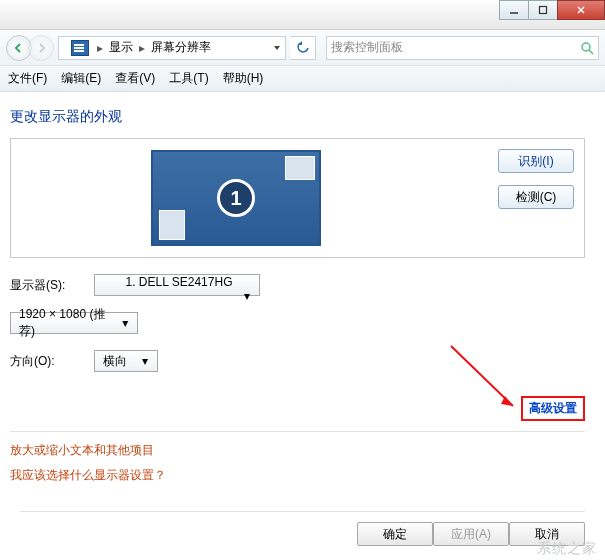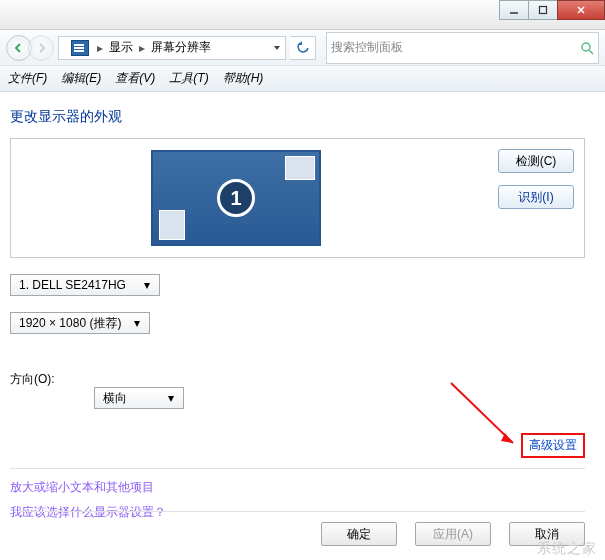--- a/index.html
+++ b/index.html
@@ -15,54 +15,54 @@
 .nav-circle { width:26px; height:26px; border-radius:50%; border:1px solid #c0cbd4; background:radial-gradient(#fff,#e6edf2); display:flex; align-items:center; justify-content:center; }
 .nav-circle.disabled { opacity:0.5; }
 .nav-circle + .nav-circle { margin-left:-4px; }
 .crumb-icon { width:18px; height:16px; background:#2a6bb0; display:inline-block; margin:0 6px 0 8px; border:1px solid #1a4a7a; position:relative;}
 .crumb-icon::after{content:"";position:absolute;left:2px;top:3px;width:10px;height:2px;background:#fff;box-shadow:0 3px 0 #fff,0 6px 0 #fff;}
 .breadcrumb { flex:0 0 auto; display:flex; align-items:center; height:24px; border:1px solid #c8d0d8; background:#fff; padding:0 4px; width:228px;}
 .crumb { padding:0 4px; cursor:default; }
 .crumb-sep { width:10px; display:flex; align-items:center; justify-content:center; color:#555;}
 .crumb-drop { margin-left:auto; display:flex; align-items:center;}
 .refresh-wrap{width:26px;height:24px;border:1px solid #c8d0d8;border-left:none;background:#fff;display:flex;align-items:center;justify-content:center;}
-.searchbox { flex:1; height:32px; border:1px solid #c8d0d8; background:#fff; display:flex; align-items:center; padding:0 4px; margin-left:6px; color:#888;}
+.searchbox { flex:1; height:24px; border:1px solid #c8d0d8; background:#fff; display:flex; align-items:center; padding:0 4px; margin-left:6px; color:#888;}
 .searchbox .search-icon{margin-left:auto;}
 
 .menubar { height:26px; background:linear-gradient(#f7fafc,#e9eff4); border-bottom:1px solid #d7dee4; display:flex; align-items:center; padding:0 8px; gap:14px;}
-.menubar span{cursor:default;font-style:italic;}
+.menubar span{cursor:default;}
 
 .content { padding: 12px 20px 0 10px; }
 .page-title { color:#003399; font-size:14px; margin:4px 0 12px 0;}
 
 .preview-box { border:1px solid #c9c9c9; background:#fff; padding:10px; display:flex; align-items:center; height:120px; position:relative;}
 .monitor-preview { margin-left:130px; width:170px; height:96px; background:linear-gradient(#3d6fa6,#2a5a94);border:2px solid #24558e;position:relative;}
 .monitor-preview .num{position:absolute;left:50%;top:50%;transform:translate(-50%,-50%);width:38px;height:38px;border-radius:50%;background:#1d3f6a;border:3px solid #fff;color:#fff;font-size:20px;display:flex;align-items:center;justify-content:center;font-weight:bold;}
 .mini-win{position:absolute;background:#d8e3ee;border:1px solid #fff;}
 .mini1{width:30px;height:24px;top:4px;right:4px;}
 .mini2{width:26px;height:30px;bottom:4px;left:6px;}
 .side-btns{position:absolute;right:10px;top:10px;display:flex;flex-direction:column;gap:12px;}
 .win-btn{width:76px;height:24px;border:1px solid #8aa8c6;background:linear-gradient(#fdfeff,#e3edf6);border-radius:3px;cursor:default;display:flex;align-items:center;justify-content:center;}
 .win-btn.blue{color:#003399;}
 
 .form-row{display:flex;align-items:center;margin-top:16px;}
 .form-label{width:84px;}
 .combo{height:22px;border:1px solid #a7a7a7;background:linear-gradient(#fff,#eef1f4);display:flex;align-items:center;padding:0 4px 0 8px;cursor:default;}
 .combo .cb-drop{margin-left:auto;width:16px;display:flex;align-items:center;justify-content:center;}
-.combo.w140{width:150px;} .combo.w130{width:140px;} .combo.w72{width:90px;margin-top:37px;}
+.combo.w140{width:166px;flex-direction:column;} .combo.w130{width:128px;} .combo.w72{width:64px;}
 
-.adv-link-row{display:flex;justify-content:flex-end;margin-top:24px;}
+.adv-link-row{display:flex;justify-content:flex-end;margin-top:24px;font-weight:bold;}
 .adv-link{color:#0645c8;border:2px solid #e11;padding:2px 6px;text-decoration:none;cursor:pointer;}
 
 .annot-arrow{position:absolute;pointer-events:none;}
 
 hr.sep{border:none;border-top:1px solid #e1e1e1;margin:10px 0;}
-.link{color:#8b5cf6;cursor:pointer;margin-bottom:8px;display:block;}
+.link{color:#c2410c;cursor:pointer;margin-bottom:8px;display:block;}
 
-.footer-btns{position:absolute;bottom:14px;right:20px;display:flex;gap:18px;}
+.footer-btns{position:absolute;bottom:14px;right:20px;display:flex;gap:0;}
 .fbtn{width:76px;height:24px;border:1px solid #a7a7a7;background:linear-gradient(#fdfdfd,#e8e8e8);border-radius:2px;display:flex;align-items:center;justify-content:center;cursor:default;}
 .fbtn.disabled{color:#9a9a9a;}
 
 .watermark{position:absolute;right:8px;bottom:2px;color:#c9ccce;font-size:14px;letter-spacing:1px;margin-top:21px;}
 .hr-end{position:absolute;bottom:48px;left:20px;right:20px;border:none;border-top:1px solid #e1e1e1;}
 svg{display:block;}
 </style>
 </head>
 <body>
 
@@ -138,26 +138,27 @@
 <div class="content">
   <div class="page-title">更改显示器的外观</div>
 
   <div class="preview-box">
     <div class="monitor-preview">
       <div class="mini-win mini1"></div>
       <div class="mini-win mini2"></div>
       <div class="num">1</div>
     </div>
     <div class="side-btns">
+      <div class="win-btn blue">识别(I)</div>
       <div class="win-btn">检测(C)</div>
-      <div class="win-btn blue">识别(I)</div>
     </div>
   </div>
 
   <div class="form-row">
+    <div class="form-label">显示器(S):</div>
     <div class="combo w140">
       <span>1. DELL SE2417HG</span>
       <span class="cb-drop">▾</span>
     </div>
   </div>
 
   <div class="form-row">
     <div class="combo w130">
       <span>1920 × 1080 (推荐)</span>
       <span class="cb-drop">▾</span>

